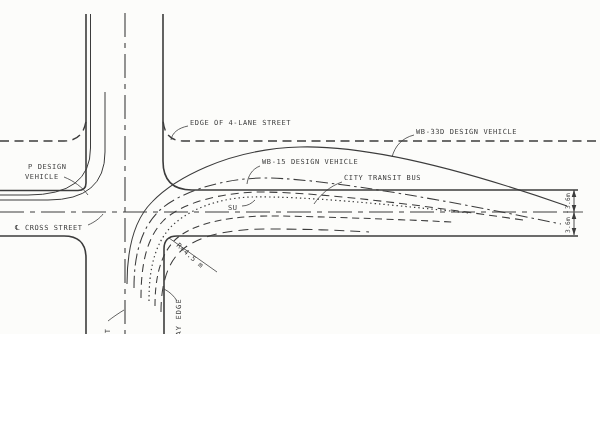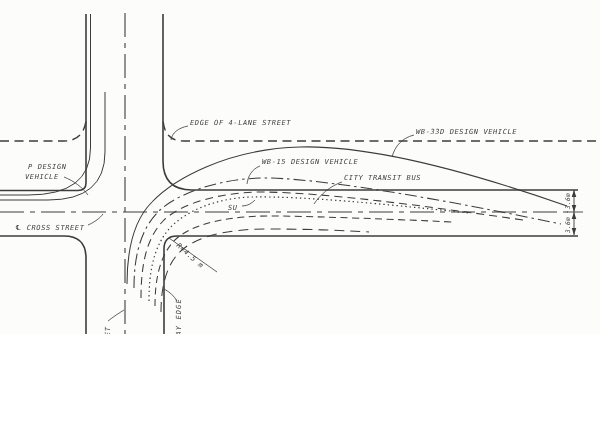--- a/index.html
+++ b/index.html
@@ -6,21 +6,20 @@
     --ink:#3c3c3c;
     --paper:#fcfcfa;
   }
   html,body{margin:0;padding:0;background:#ffffff;}
   .page{
     position:relative;
     width:600px;height:334px;
     background:var(--paper);
     overflow:hidden;
     font-family:"DejaVu Sans Mono","DejaVu Sans",monospace;
-    font-style:italic;
   }
   svg{display:block;}
   
   .edge    {fill:none;stroke:var(--ink);stroke-width:1.6;stroke-linecap:butt;}
   .thin    {fill:none;stroke:var(--ink);stroke-width:1;}
   .cline   {fill:none;stroke:var(--ink);stroke-width:1.1;stroke-dasharray:24 6 5 6;}
   .dash4   {fill:none;stroke:var(--ink);stroke-width:1.4;stroke-dasharray:9 5.5;}
   .tp      {fill:none;stroke:var(--ink);stroke-width:1.05;}
   .dd      {stroke-dasharray:12 4 2.5 4;}   
   .d1      {stroke-dasharray:8 5;}          

